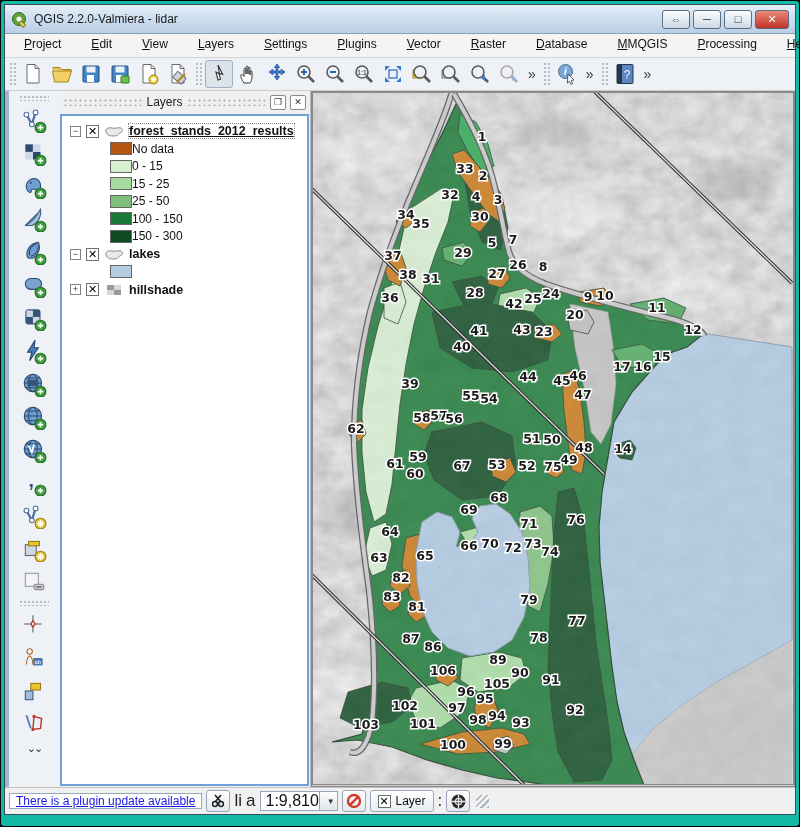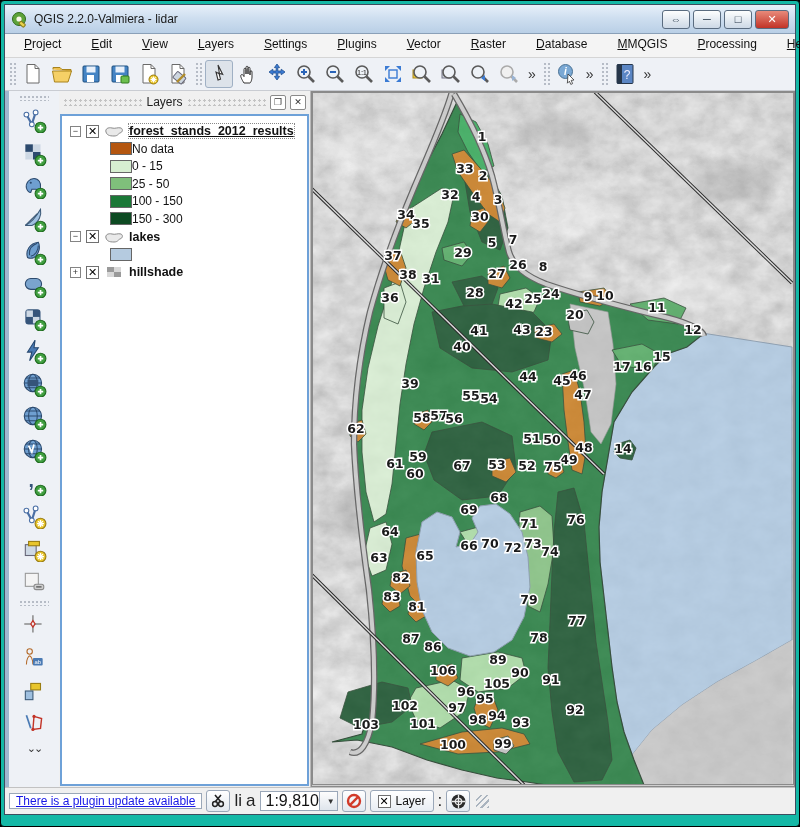--- a/index.html
+++ b/index.html
@@ -432,20 +432,24 @@
               </svg>
               <span class="layer-name selected">forest_stands_2012_results</span>
             </div>
             <div class="cls-row">
               <div class="swatch" style="background: rgb(180, 86, 15);"></div>
               <span class="cls-label">No data</span>
             </div>
             <div class="cls-row">
               <div class="swatch" style="background: rgb(215, 239, 209);"></div>
               <span class="cls-label">0 - 15</span>
+            </div>
+            <div class="cls-row">
+              <div class="swatch" style="background: rgb(166, 219, 160);"></div>
+              <span class="cls-label">15 - 25</span>
             </div>
             <div class="cls-row">
               <div class="swatch" style="background: rgb(127, 191, 123);"></div>
               <span class="cls-label">25 - 50</span>
             </div>
             <div class="cls-row">
               <div class="swatch" style="background: rgb(27, 120, 55);"></div>
               <span class="cls-label">100 - 150</span>
             </div>
             <div class="cls-row">

